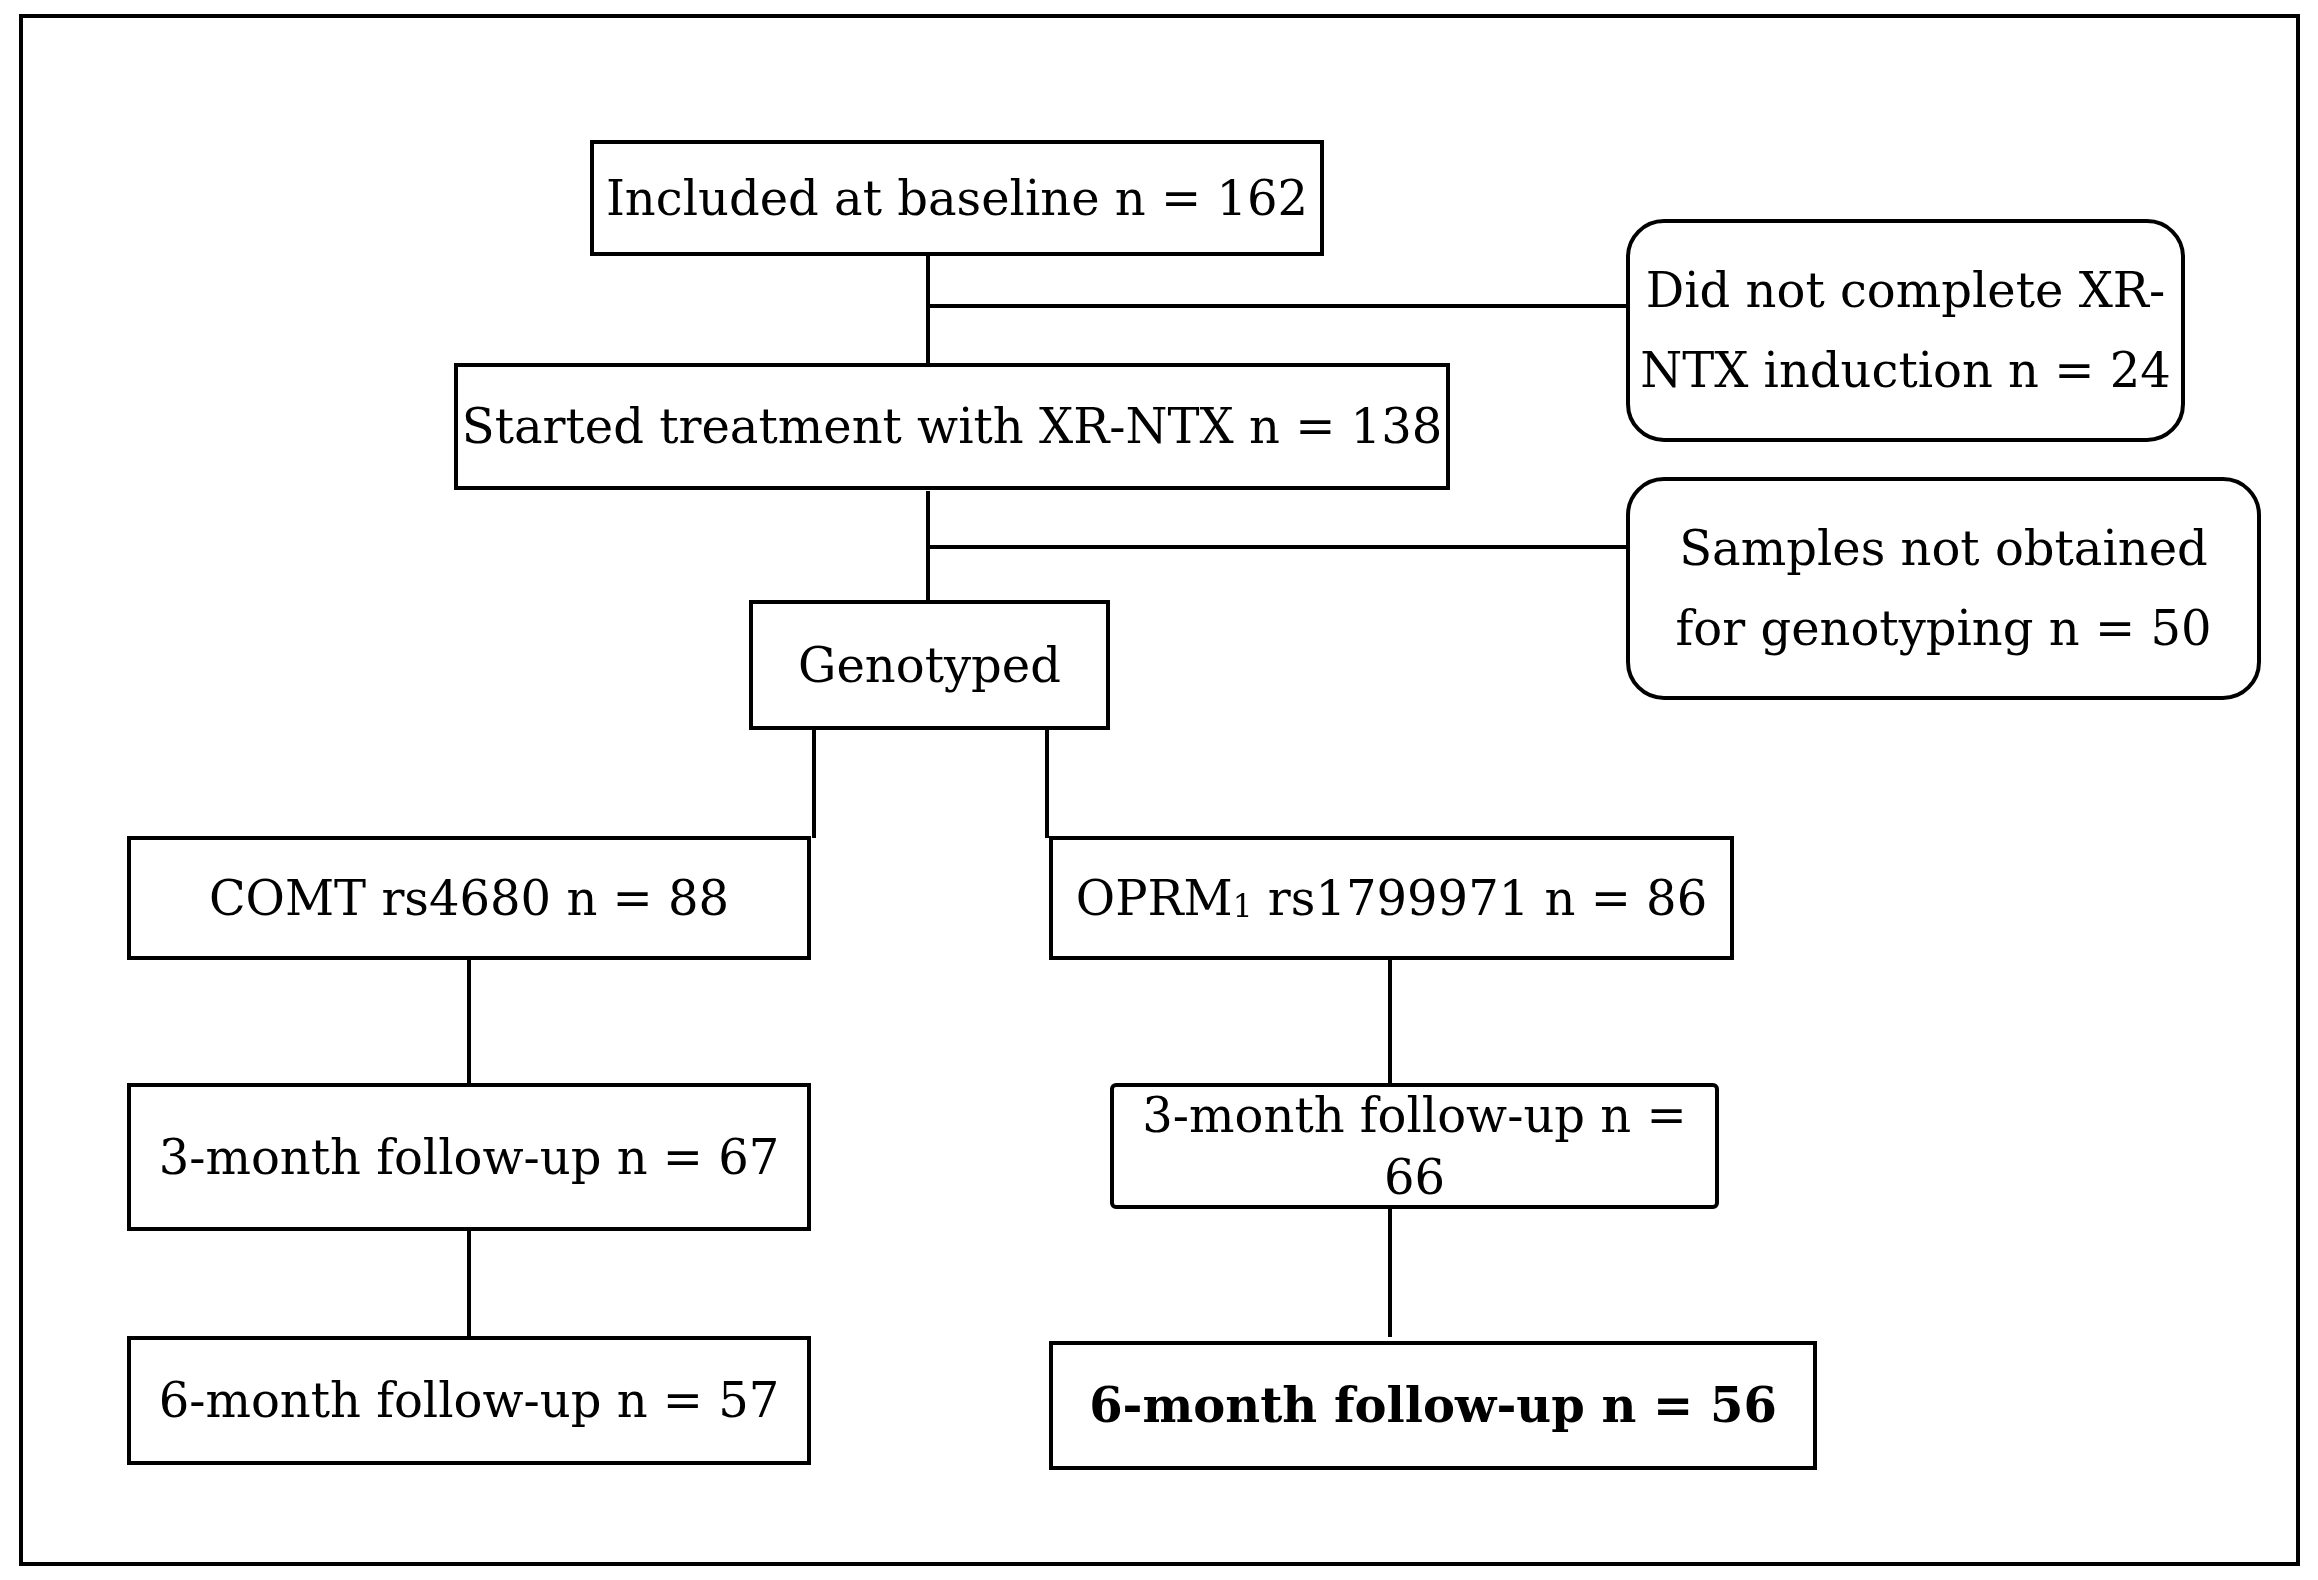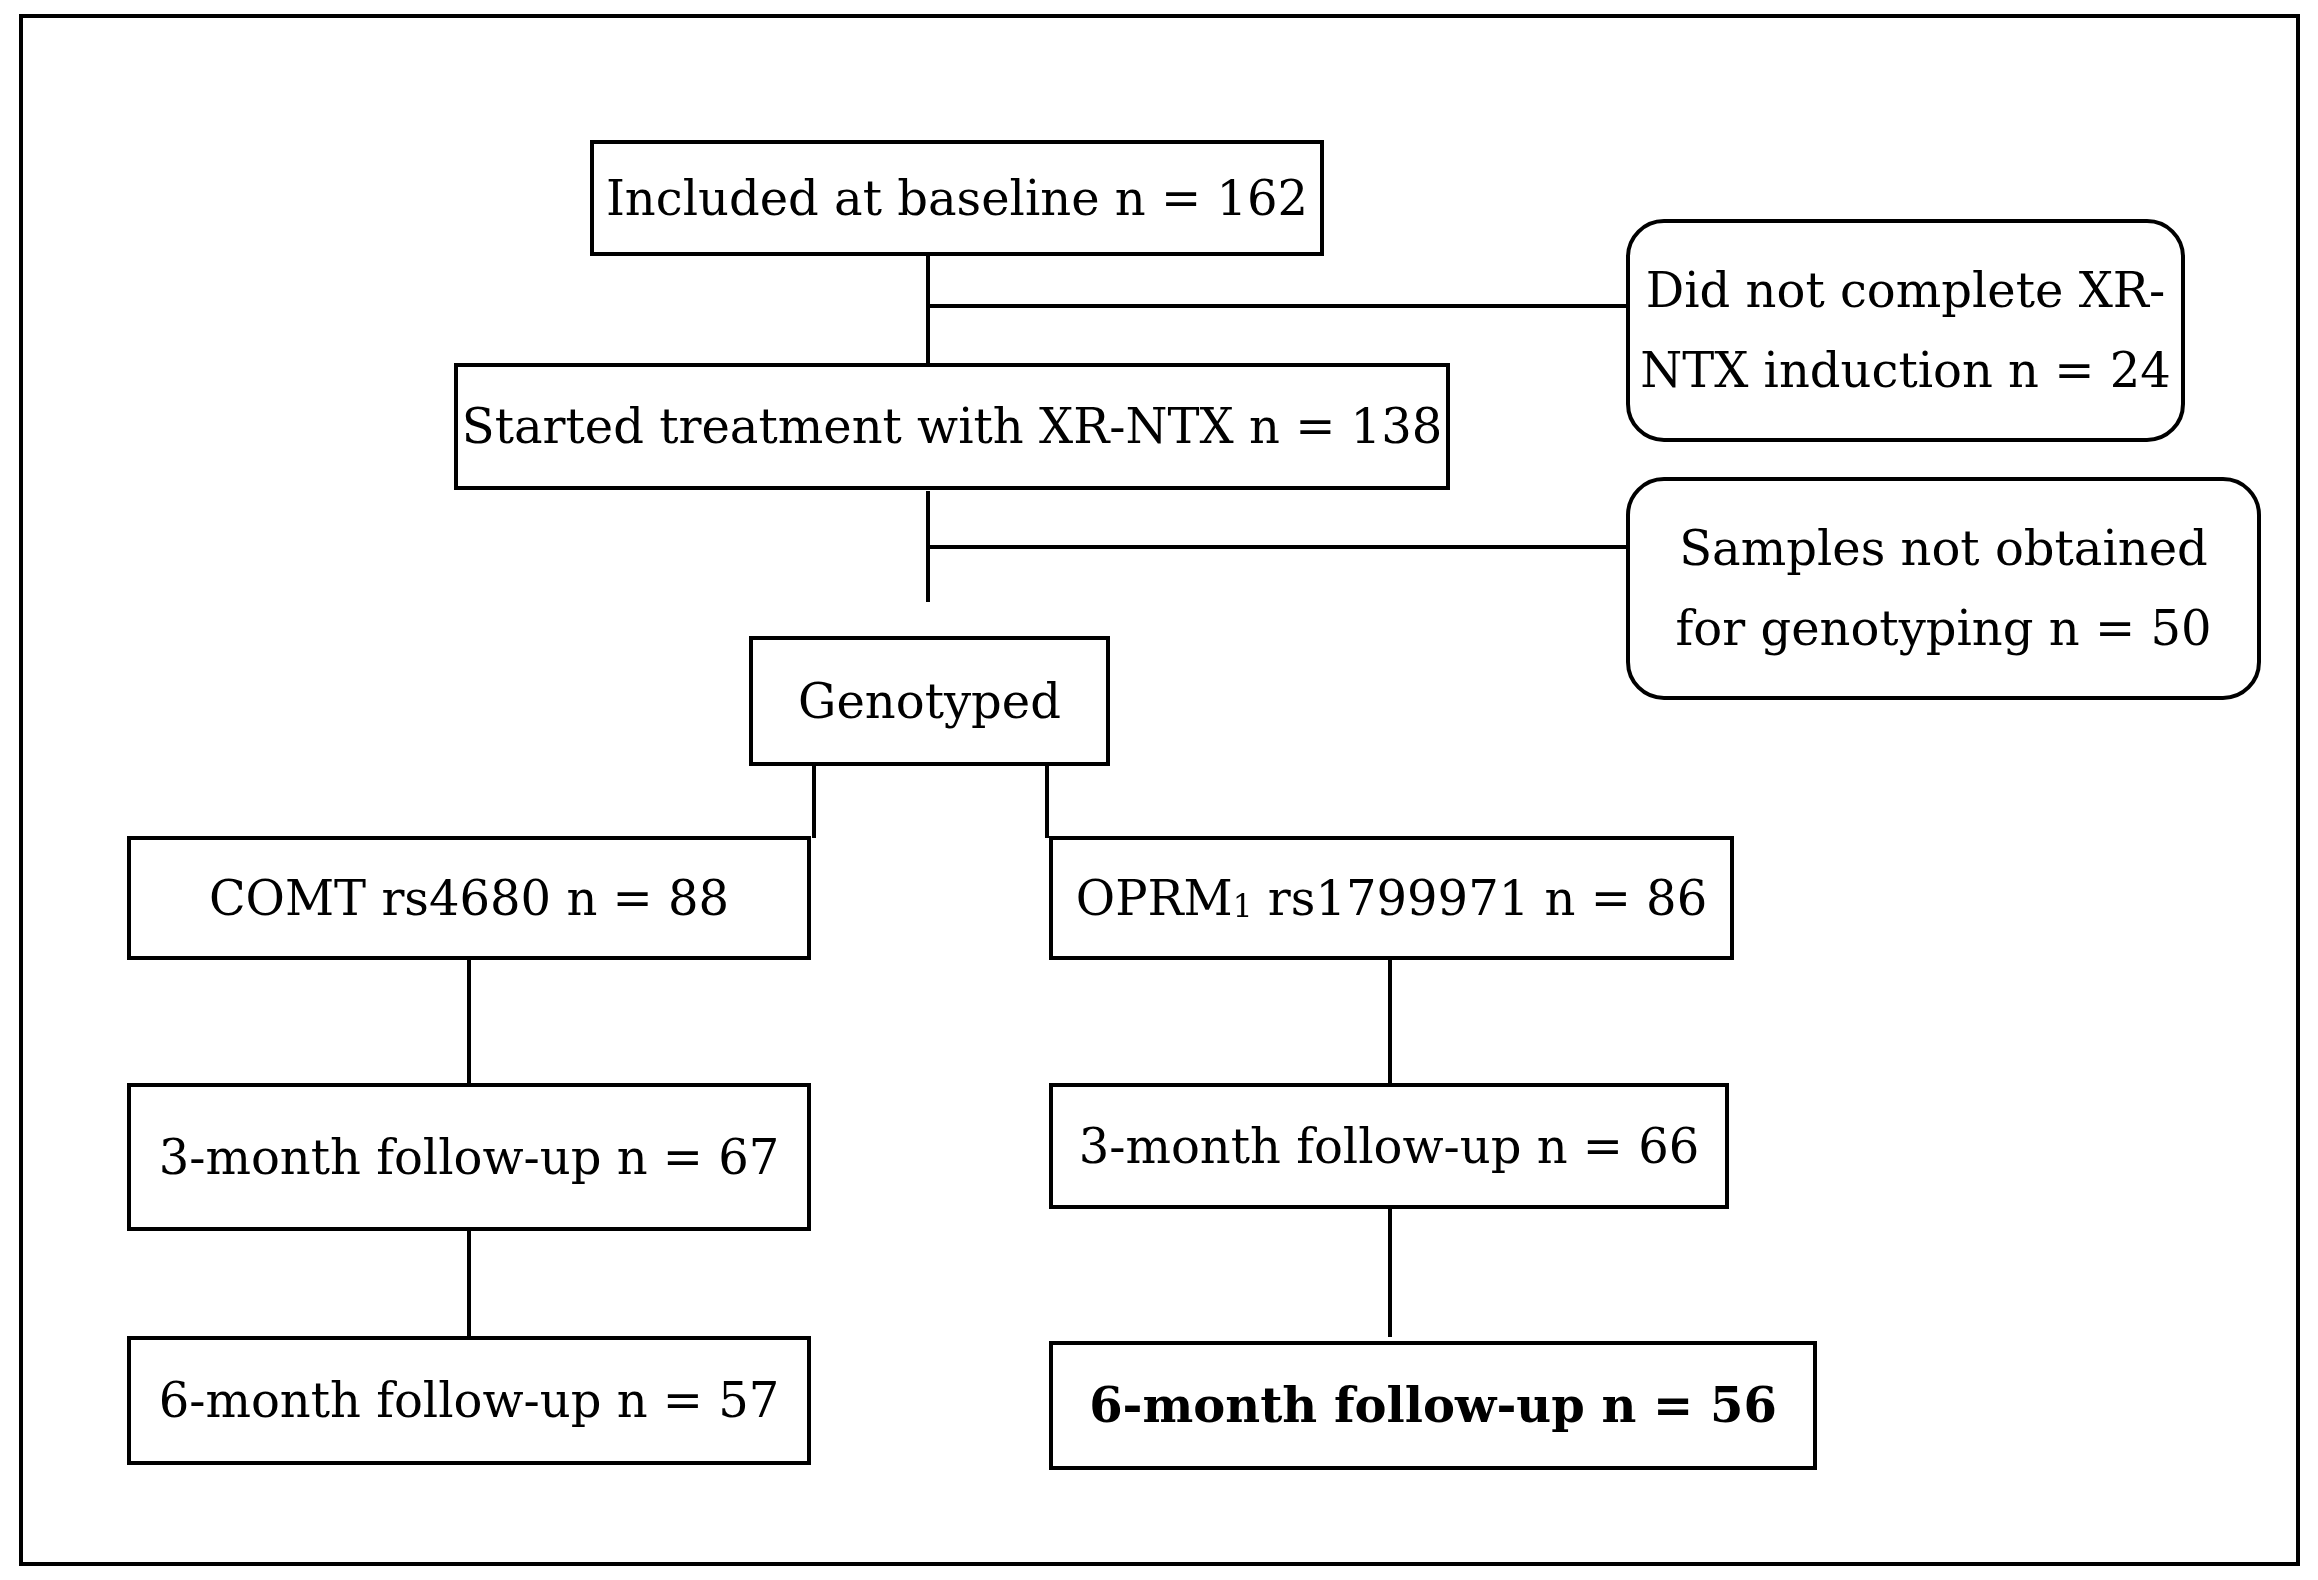--- a/index.html
+++ b/index.html
@@ -24,25 +24,25 @@
   }
   .node.rounded { border-radius:38px; line-height:1.65; }
   .line { position:absolute; background:var(--ink); }
   .subscript { font-size:0.65em; position:relative; top:0.07em; }
 
   
   .n-included  { left:590px;  top:140px;  width:734px; height:116px; }
   .n-didnot    { left:1626px; top:219px;  width:559px; height:223px; }
   .n-started   { left:454px;  top:363px;  width:996px; height:127px; }
   .n-samples   { left:1626px; top:477px;  width:635px; height:223px; }
-  .n-genotyped { left:749px; top:600px;  width:361px;  height:130px;margin-top:36px; }
+  .n-genotyped { left:749px; top:600px;  width:361px;  height:130px; }
   .n-comt      { left:127px;  top:836px; width:684px; height:124px; }
   .n-oprm      { left:1049px; top:836px; width:685px; height:124px; }
   .n-m3l       { left:127px;  top:1083px; width:684px; height:148px; }
-  .n-m3r       { left:1049px; top:1083px; width:680px; height:126px; }
+  .n-m3r       { left:1110px; top:1083px; width:609px; height:126px;border-radius:6px; }
   .n-m6l       { left:127px;  top:1336px; width:684px; height:129px; }
   .n-m6r       { left:1049px; top:1341px; width:768px; height:129px;font-weight:bold; }
 
   
   .l-v1 { left:926px; top:255px;  width:4.3px;    height:110px; }
   .l-h1 { left:926px; top:304px;  width:702px; height:4.3px;  }
   .l-v2 { left:926px; top:491px;  width:4.3px;    height:111px; }
   .l-h2 { left:926px; top:545px;  width:702px; height:4.3px;  }
   .l-vl { left:812px; top:729px; width:4.3px;    height:109px; }
   .l-vr { left:1045px; top:729px; width:4.3px;    height:109px; }

